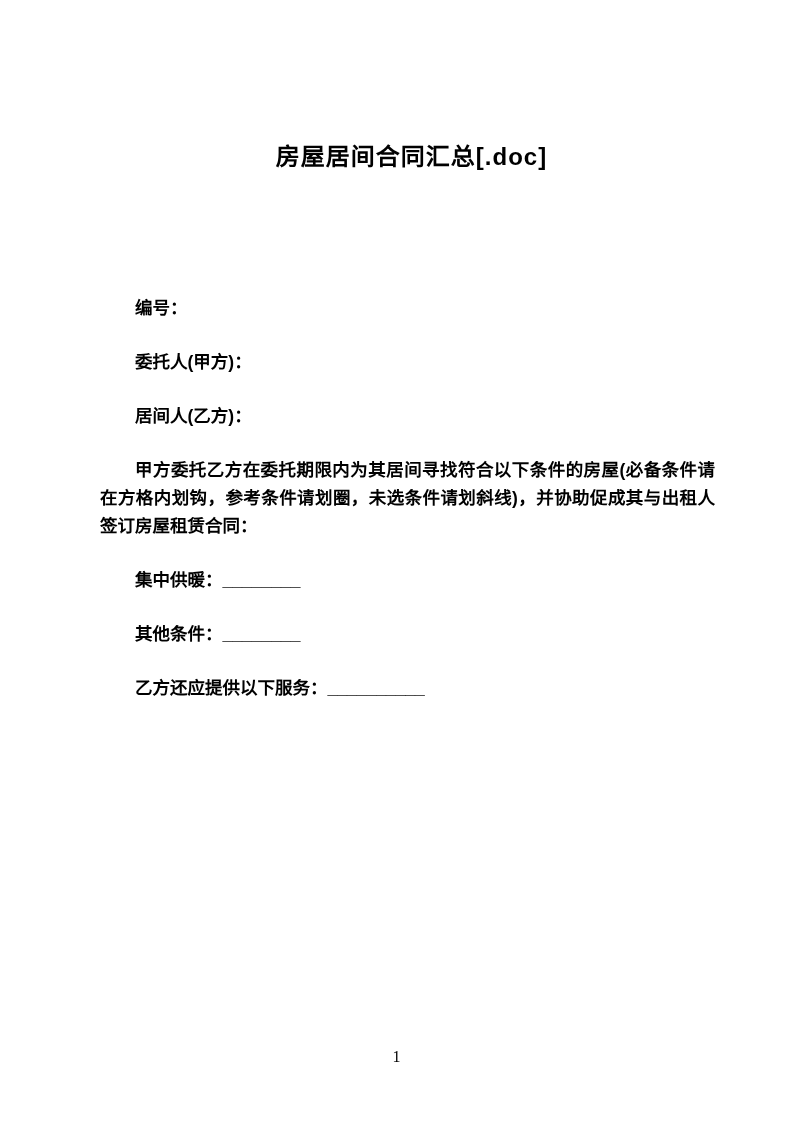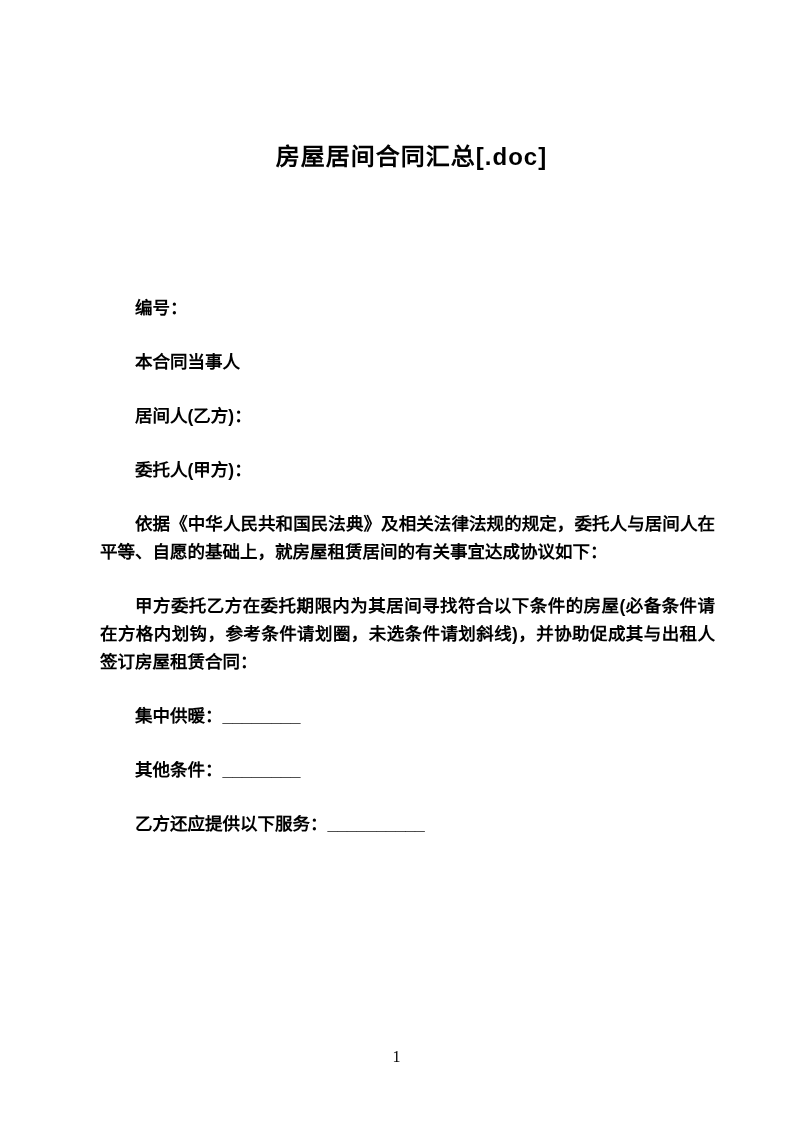--- a/index.html
+++ b/index.html
@@ -54,24 +54,22 @@
   }
 </style>
 </head>
 <body>
 
 <div class="page">
 
   <h1 class="doc-title">房屋居间合同汇总[.doc]</h1>
 
   <p class="para">编号：</p>
-  <p class="para">本合同当事人</p>
+  <p class="para">委托人(甲方)：</p>
   <p class="para">居间人(乙方)：</p>
-  <p class="para">委托人(甲方)：</p>
-  <p class="para">依据《中华人民共和国民法典》及相关法律法规的规定，委托人与居间人在平等、自愿的基础上，就房屋租赁居间的有关事宜达成协议如下：</p>
   <p class="para">甲方委托乙方在委托期限内为其居间寻找符合以下条件的房屋(必备条件请在方格内划钩，参考条件请划圈，未选条件请划斜线)，并协助促成其与出租人签订房屋租赁合同：</p>
   <p class="para">集中供暖：________</p>
   <p class="para">其他条件：________</p>
   <p class="para">乙方还应提供以下服务：__________</p>
 
   <div class="footer">
     <span class="page-number">1</span>
   </div>
 
 </div>

